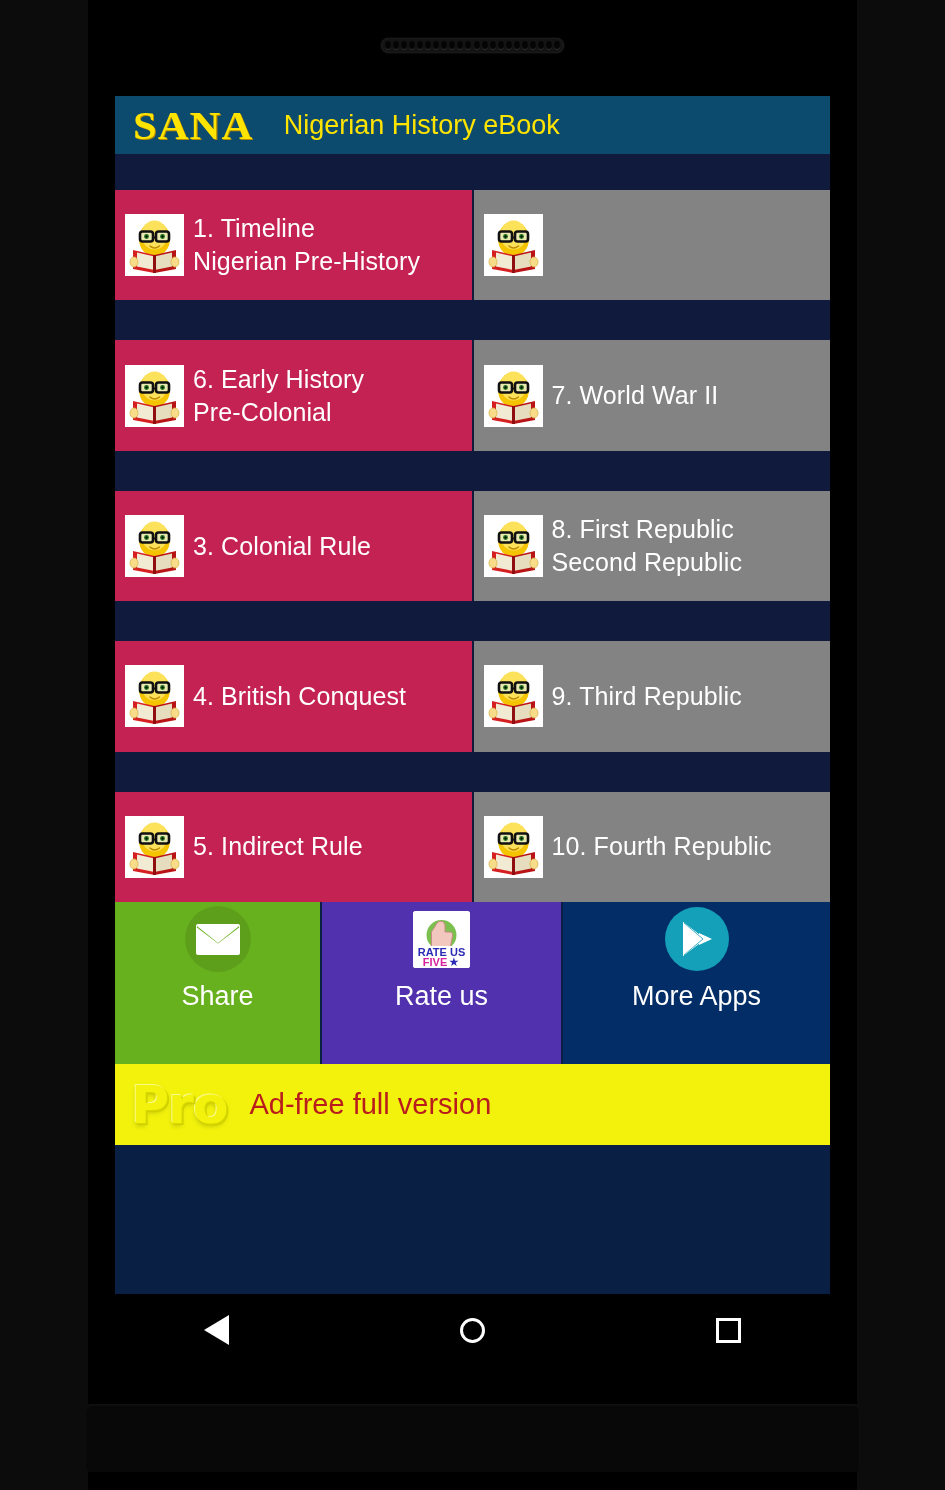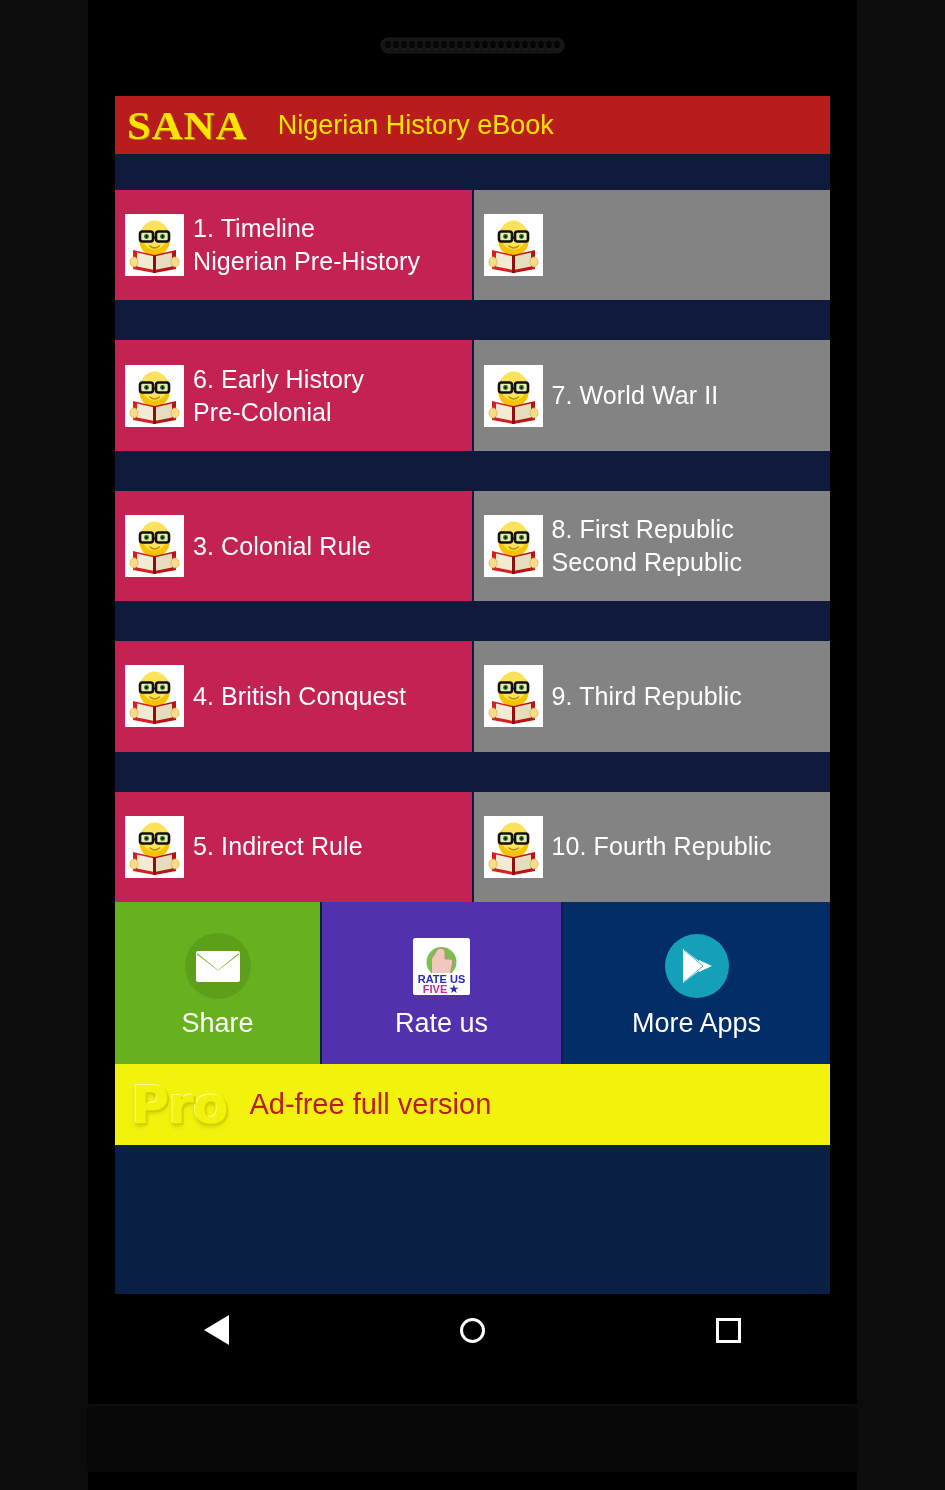--- a/index.html
+++ b/index.html
@@ -85,24 +85,24 @@
     top: 20px;
     width: 715px;
     height: 1198px;
     background: #0a1f44;
   }
 
   
   #app-header {
     position: relative;
     height: 58px;
-    background: #b91c1c;
-    display: flex;
-    align-items: center;
-    padding-left: 12px;
+    background: #0c4a6e;
+    display: flex;
+    align-items: center;
+    padding-left: 18px;
     box-sizing: border-box;
     overflow: hidden;
   }
   #brand-logo {
     color: #ffe400;
     font-family: "Liberation Serif", serif;
     font-weight: bold;
     font-size: 41px;
     letter-spacing: 1px;
     line-height: 1;
@@ -171,21 +171,20 @@
     display: flex;
     width: 715px;
     height: 162px;
     background: #0a1f44;
   }
   .action-btn {
     position: relative;
     display: flex;
     flex-direction: column;
     align-items: center;
-    justify-content: center;
     box-sizing: border-box;
   }
   #btn-share     { width: 205px; background: #68b11e; }
   #btn-rate      { width: 239px; background: #5131ad; margin: 0 2px; }
   #btn-moreapps  { flex: 1;      background: #032d66; }
 
   .action-icon-wrap {
     height: 74px;
     display: flex;
     align-items: center;

